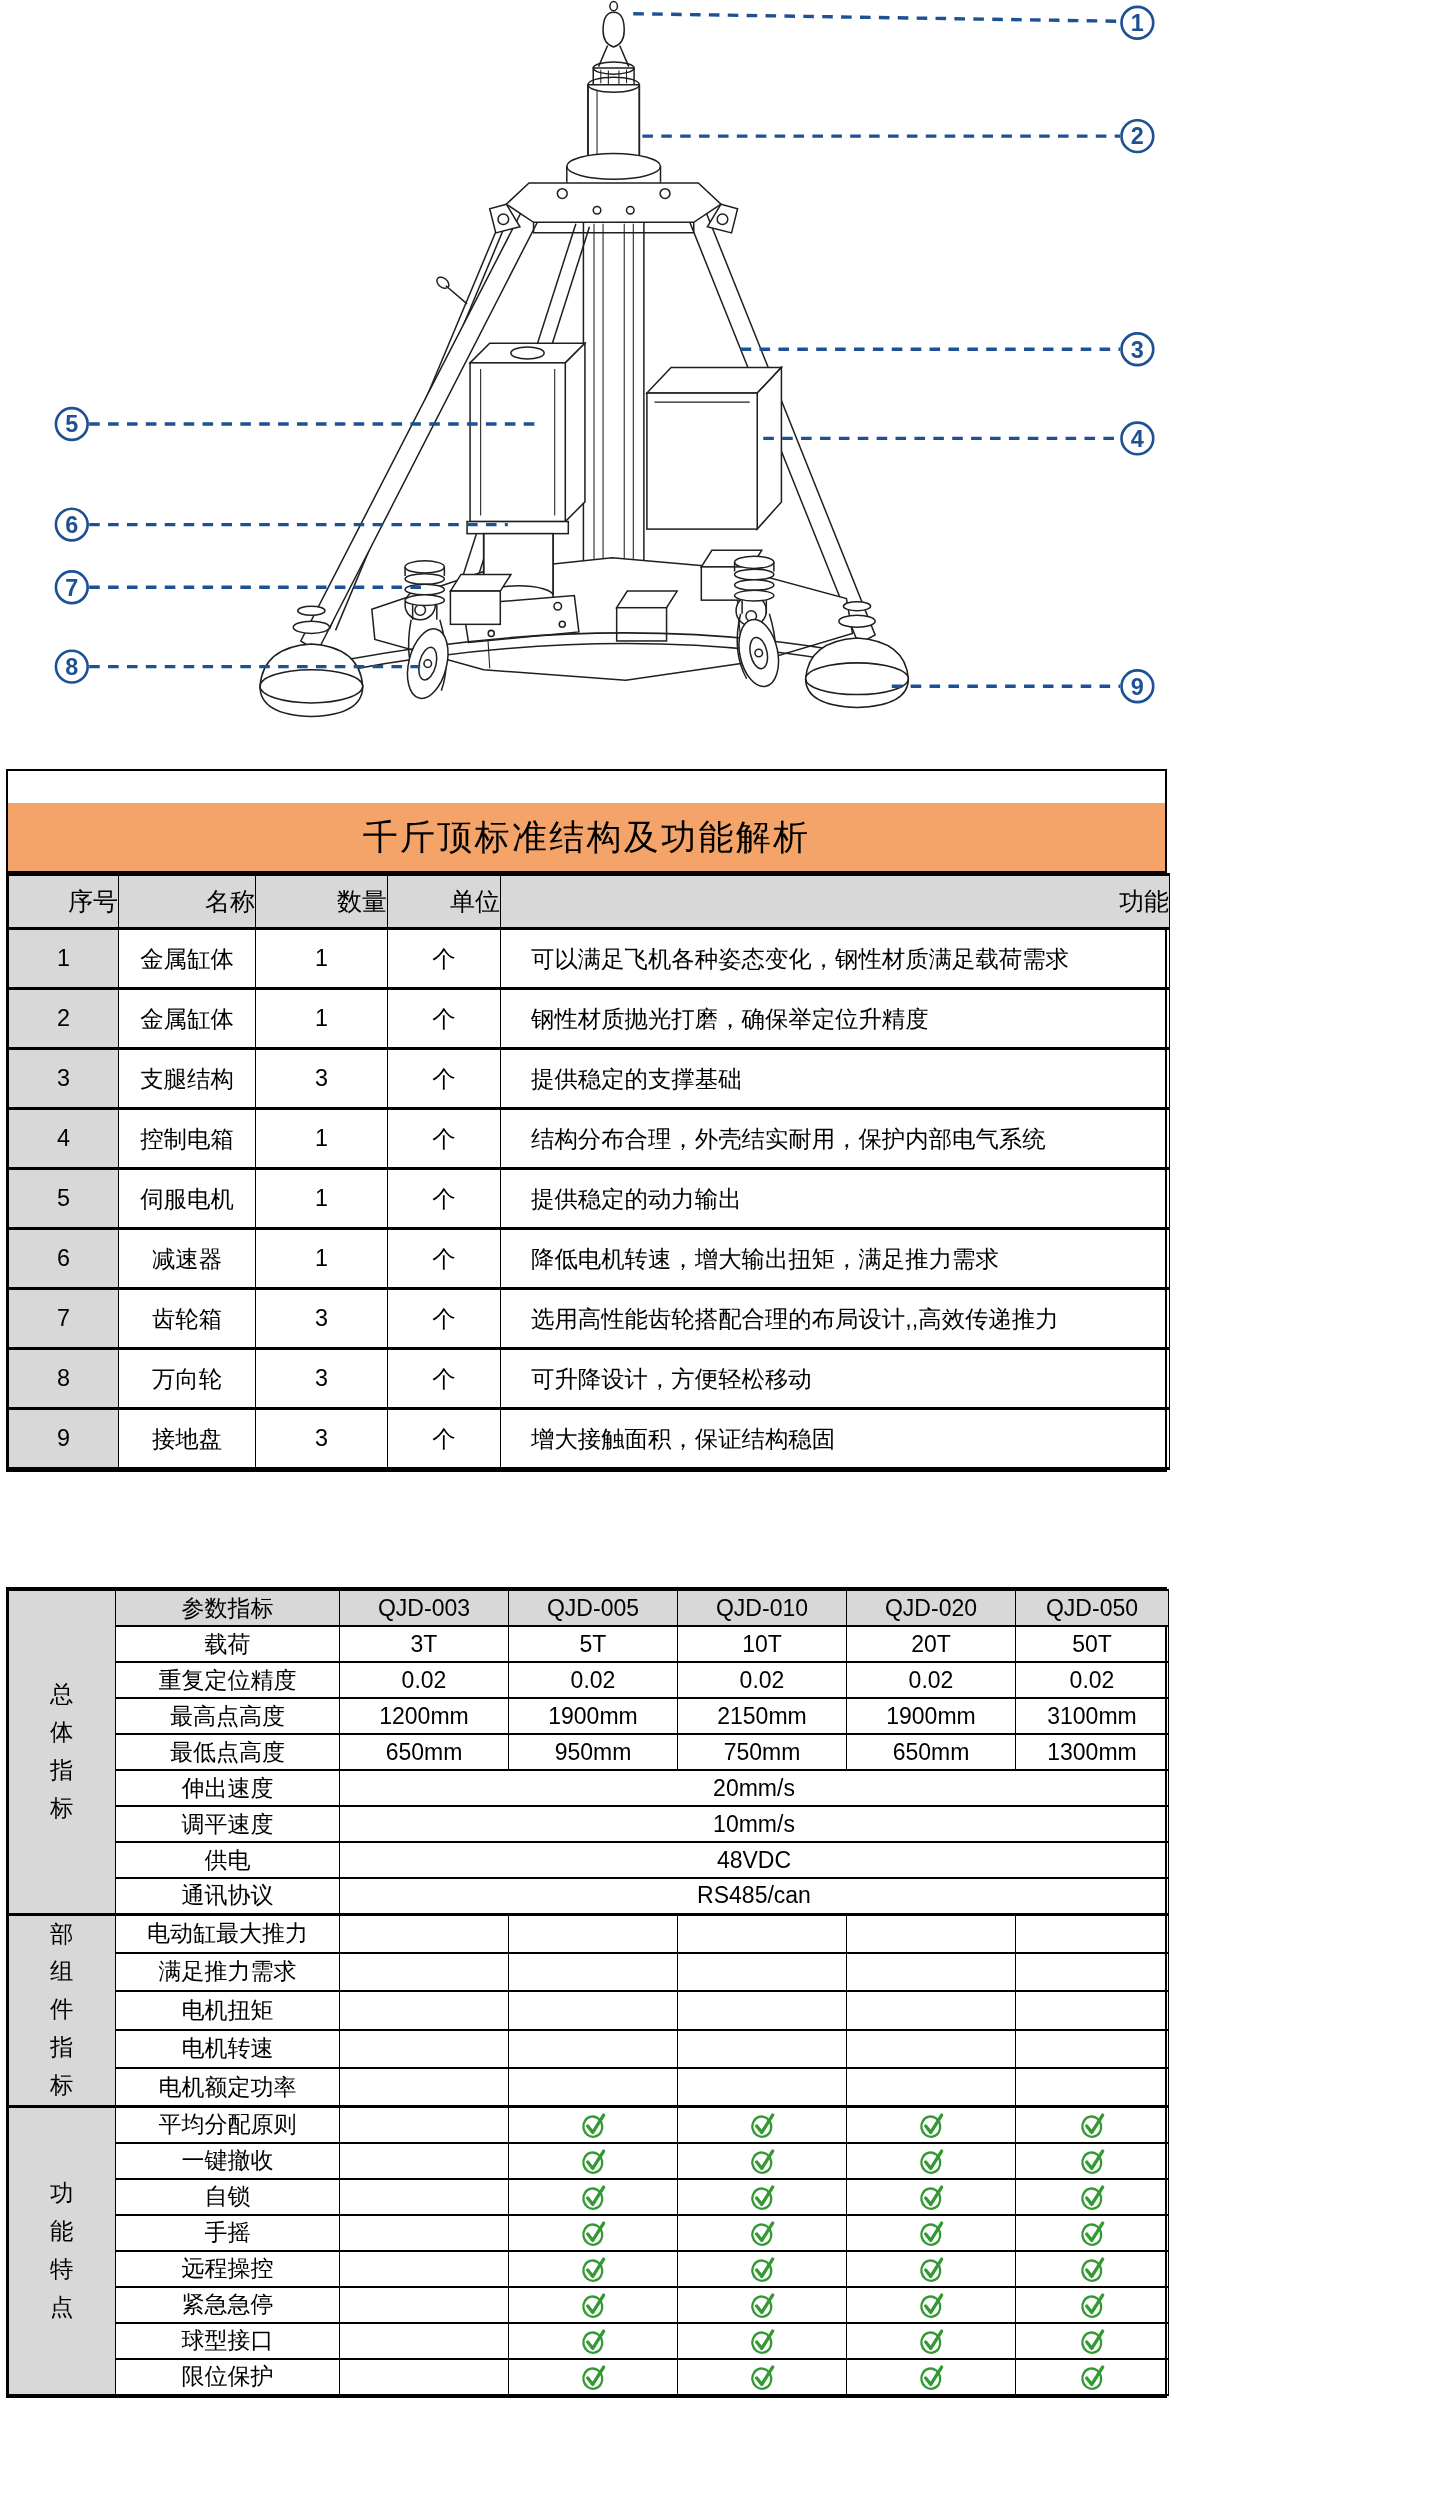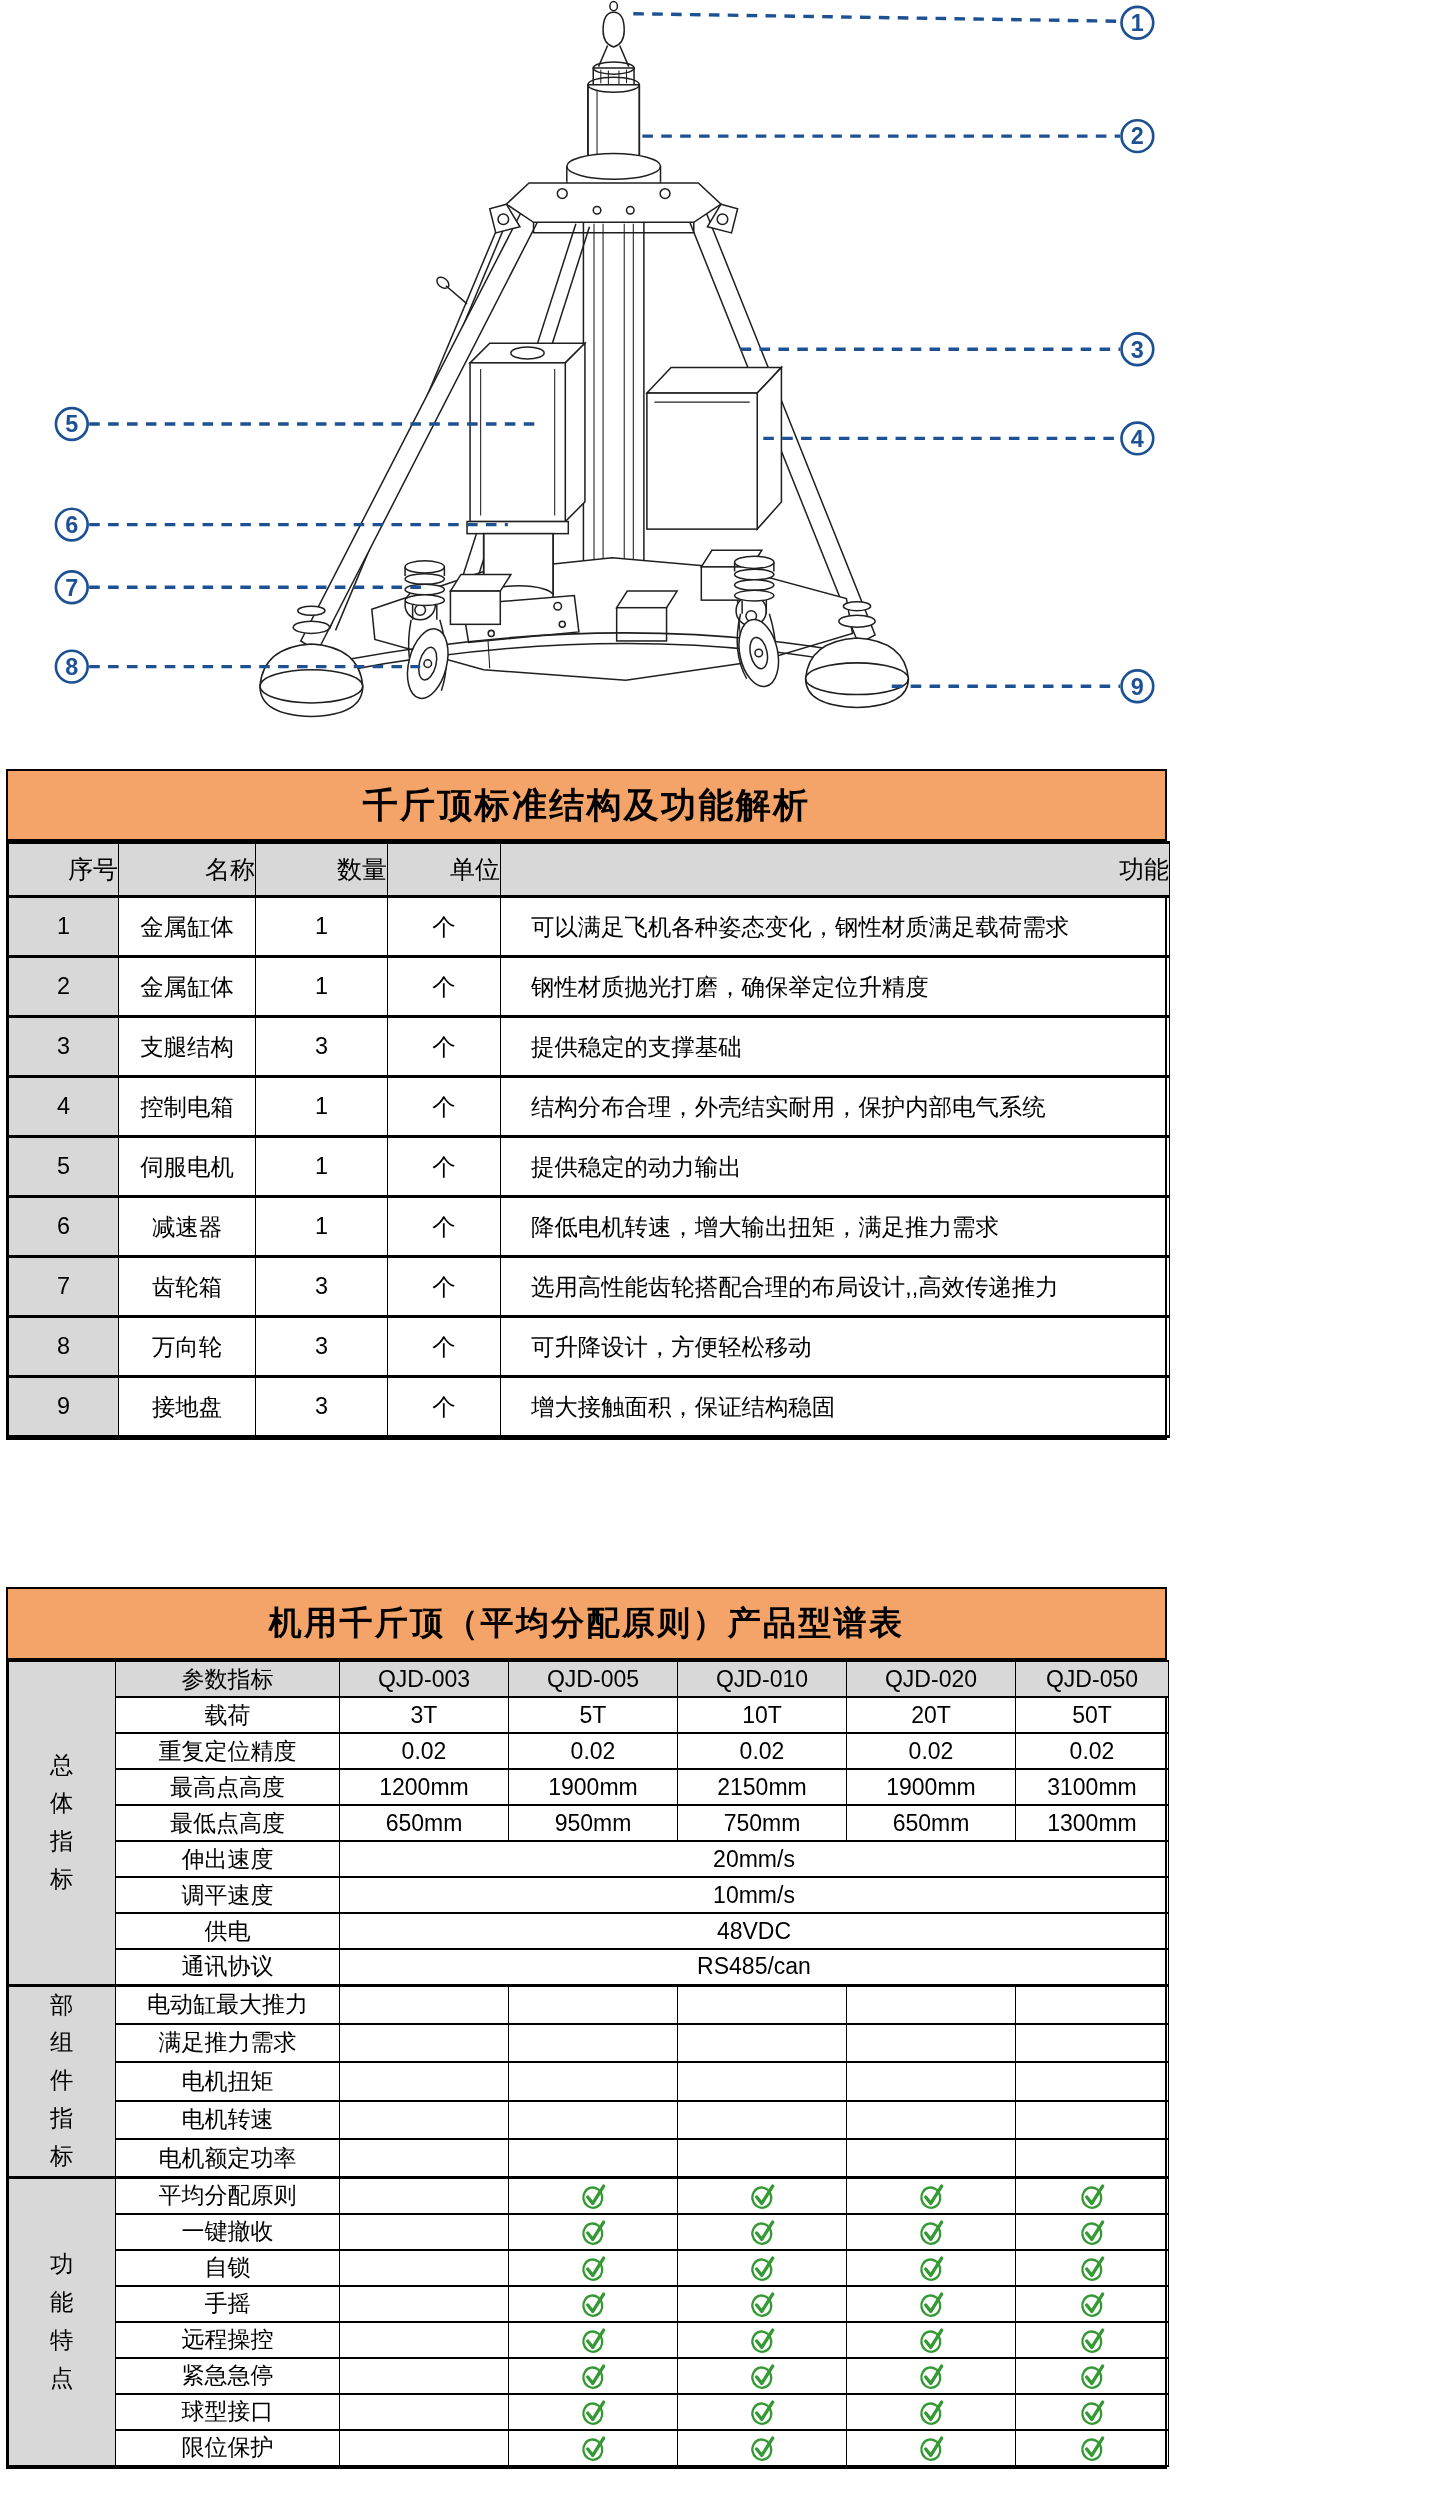--- a/index.html
+++ b/index.html
@@ -24,21 +24,21 @@
   #diagram .w{fill:#fff;}
   #diagram .thin{stroke-width:1.4;}
   .leader{stroke:var(--blue) !important;stroke-width:4.5 !important;stroke-dasharray:14 11;}
   .callout-circle{fill:#fff !important;stroke:var(--blue) !important;stroke-width:3.5 !important;}
   .callout-num{fill:var(--blue) !important;stroke:none !important;font-size:31px;font-weight:bold;text-anchor:middle;}
   
   .tbl{position:absolute;left:6px;width:1161px;border:2.3px solid #000;background:#fff;}
   .tbl-title{
     background:var(--orange);border-bottom:2.3px solid #000;
     display:flex;align-items:center;justify-content:center;
-    font-weight:bold;letter-spacing:2.3px;
+    font-weight:normal;letter-spacing:2.3px;margin-top:32px;
   }
   #structure-tbl .tbl-title{height:70px;font-size:35px;}
   #spec-tbl .tbl-title{height:71px;font-size:33px;}
   .tbl table{border-collapse:collapse;table-layout:fixed;width:100%;}
   
   #t1 th,#t1 td{
     border-left:1.5px solid #000;border-right:1.5px solid #000;
     border-top:3px solid #000;border-bottom:3px solid #000;
     text-align:center;font-size:23.4px;font-weight:normal;
   }
@@ -347,21 +347,20 @@
           <td>接地盘</td>
           <td>3</td>
           <td>个</td>
           <td class="func-cell">增大接触面积，保证结构稳固</td>
         </tr>
       </tbody>
   </table>
 </section>
 
 <section class="tbl" id="spec-tbl" style="top:1587px">
-  <div class="tbl-title">机用千斤顶（平均分配原则）产品型谱表</div>
   <table id="t2">
     <colgroup>
       <col style="width:107px">
         <col style="width:224px">
         <col style="width:169px">
       <col style="width:169px">
         <col style="width:169px">
         <col style="width:169px">
         <col style="width:153px">
     </colgroup>

